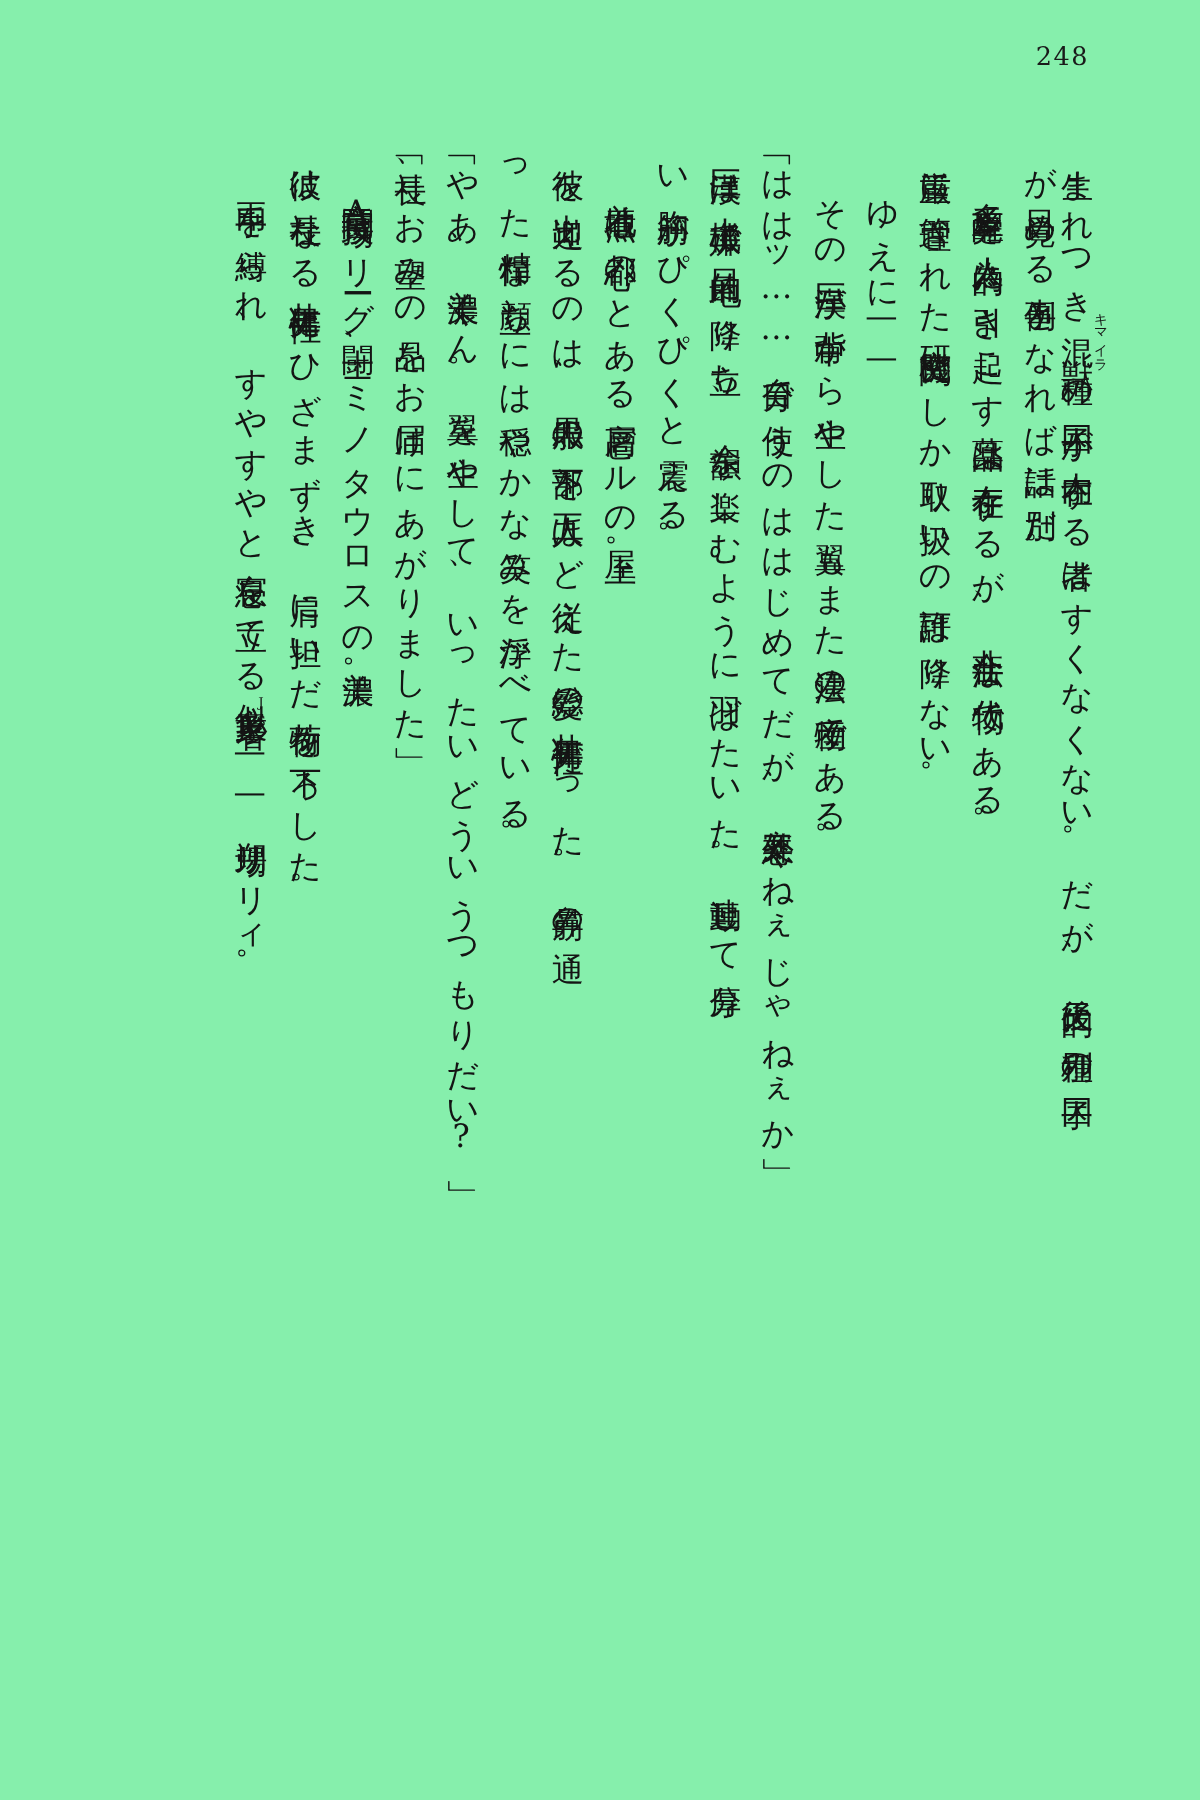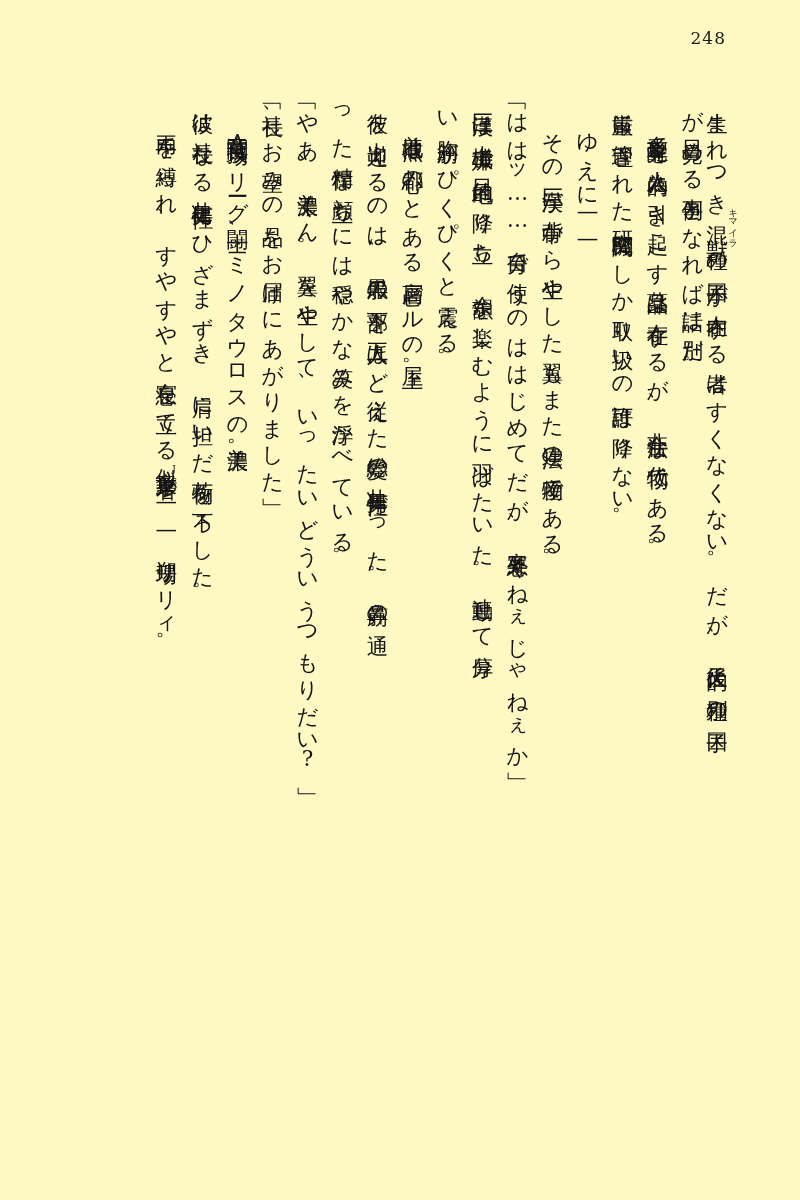--- a/index.html
+++ b/index.html
@@ -11,21 +11,21 @@
     width: 800px;
     height: 1200px;
     overflow: hidden;
     font-family: "DejaVu Serif", "Liberation Serif", serif;
     color: #111111;
   }
   .page {
     position: relative;
     width: 800px;
     height: 1200px;
-    background: #fef9c3;
+    background: #86efac;
     box-sizing: border-box;
     padding-left: 44px;
   }
   .page-number {
     position: absolute;
     top: 28px;
     right: 74px;
     font-size: 17px;
     letter-spacing: 1px;
     color: #1a1a1a;

